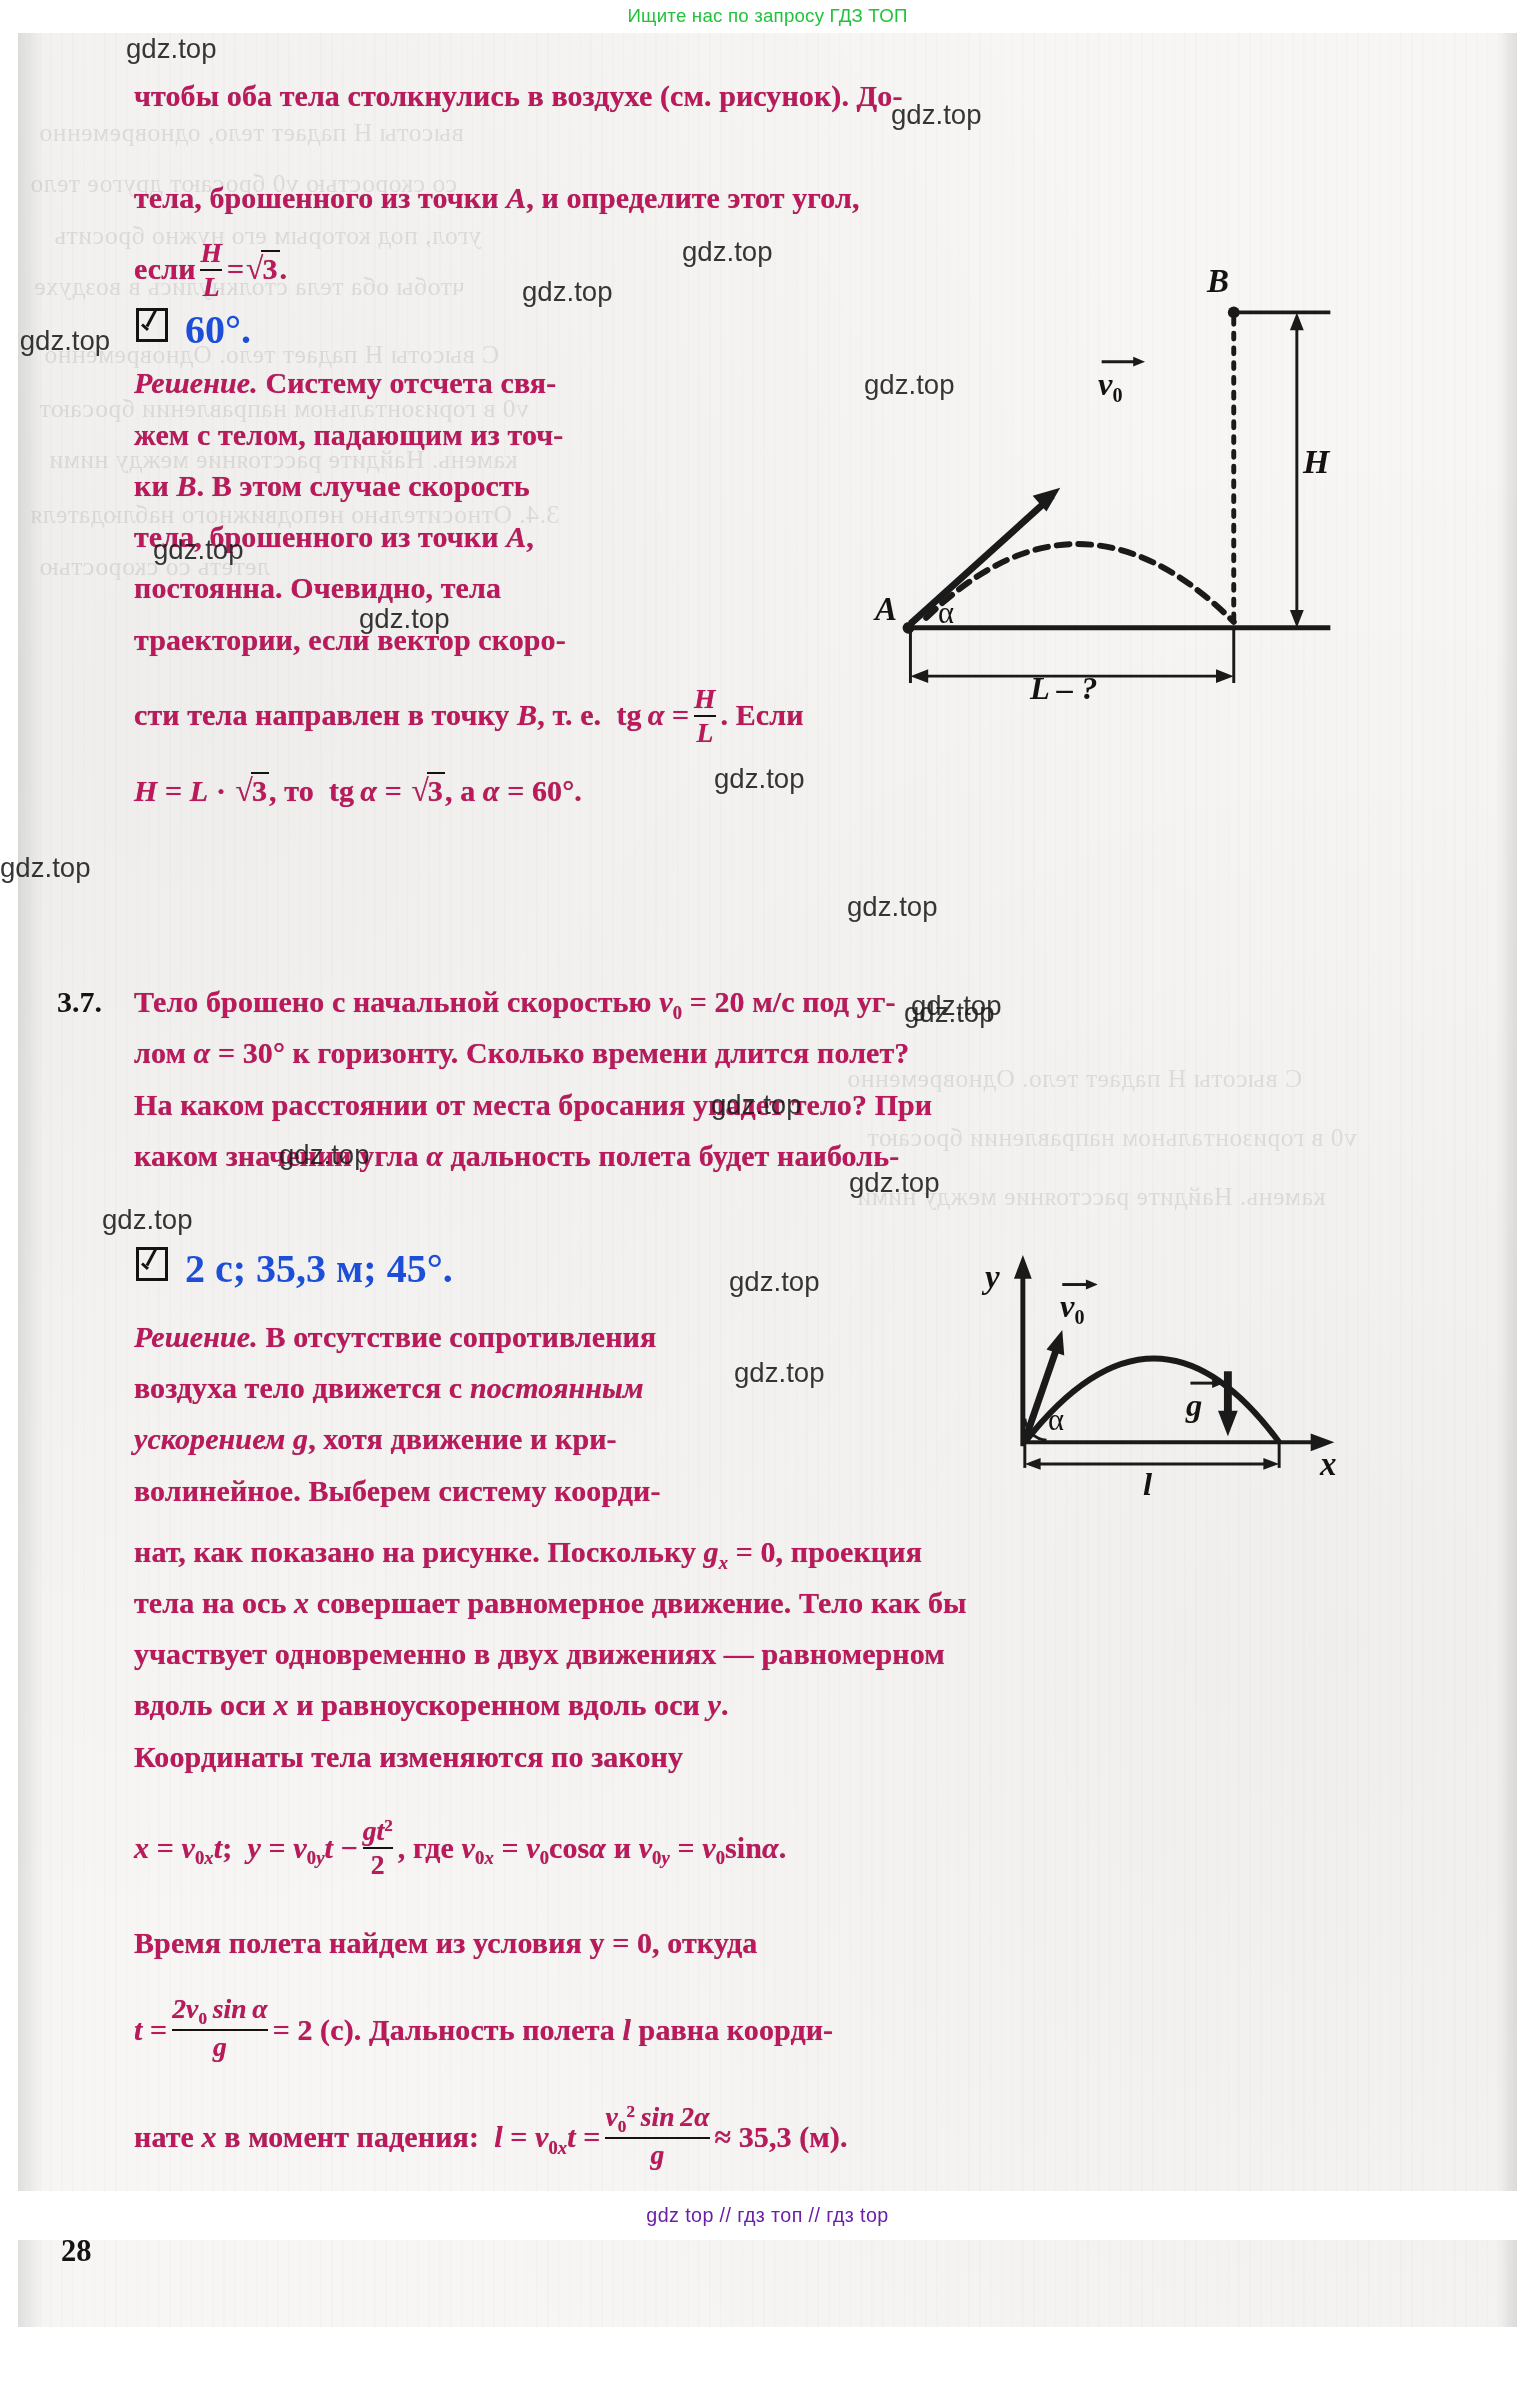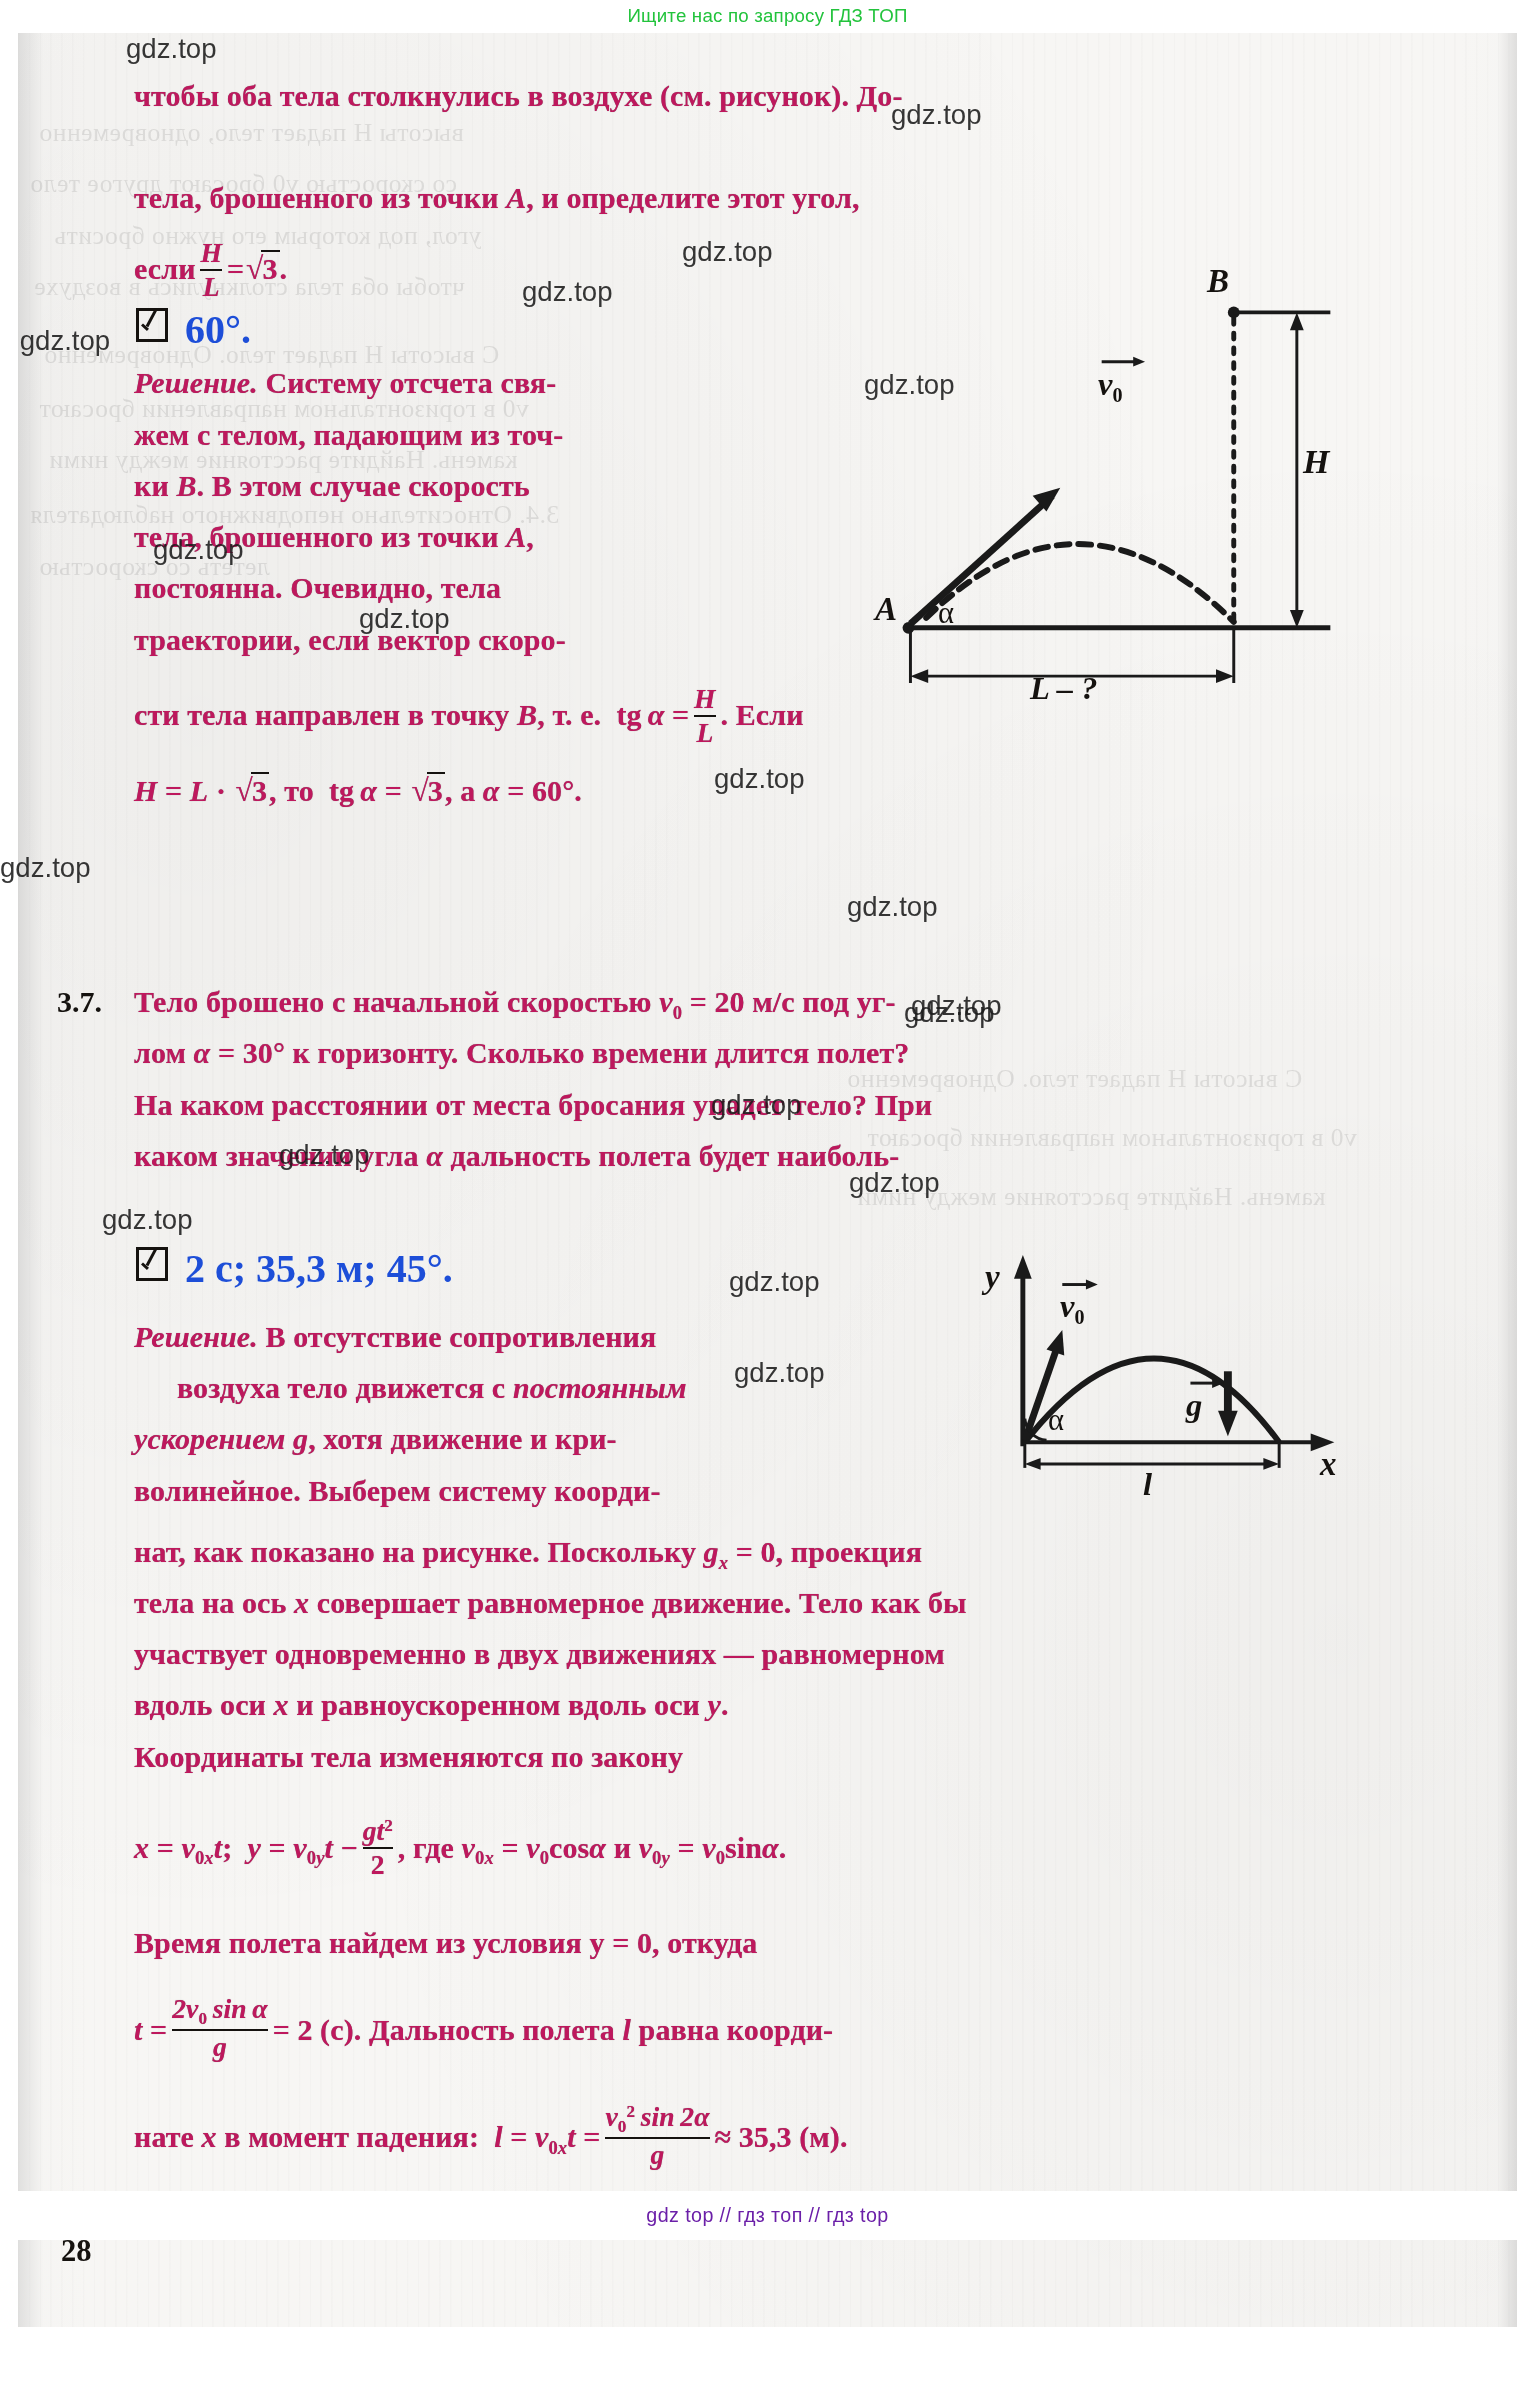--- a/index.html
+++ b/index.html
@@ -210,21 +210,21 @@
     <div class="probnum" style="left:57px;top:985px;">3.7.</div>
     <div class="line" style="left:134px;top:985px;">Тело брошено с начальной скоростью <span class="it">v</span><span class="sub">0</span> = 20 м/с под уг-</div>
     <div class="line" style="left:134px;top:1036px;">лом <span class="it">α</span> = 30° к горизонту. Сколько времени длится полет?</div>
     <div class="line" style="left:134px;top:1088px;">На каком расстоянии от места бросания упадет тело? При</div>
     <div class="line" style="left:134px;top:1139px;">каком значении угла <span class="it">α</span> дальность полета будет наиболь-</div>
 
     <div class="ansbox" style="left:136px;top:1247px;"></div>
     <div class="ansval" style="left:185px;top:1245px;">2 с; 35,3 м; 45°.</div>
 
     <div class="line" style="left:134px;top:1320px;"><span class="ital">Решение.</span> <span>В отсутствие сопротивления</span></div>
-    <div class="line" style="left:134px;top:1371px;margin-left:43px;">воздуха тело движется с <span class="ital">постоянным</span></div>
+    <div class="line" style="left:134px;top:1371px;">воздуха тело движется с <span class="ital">постоянным</span></div>
     <div class="line" style="left:134px;top:1422px;"><span class="ital">ускорением g</span>, хотя движение и кри-</div>
     <div class="line" style="left:134px;top:1474px;">волинейное. Выберем систему коорди-</div>
 
     <div class="line" style="left:134px;top:1535px;">нат, как показано на рисунке. Поскольку <span class="it">g</span><span class="sub"><span class="it">x</span></span> = 0, проекция</div>
     <div class="line" style="left:134px;top:1586px;">тела на ось <span class="it">x</span> совершает равномерное движение. Тело как бы</div>
     <div class="line" style="left:134px;top:1637px;">участвует одновременно в двух движениях — равномерном</div>
     <div class="line" style="left:134px;top:1688px;">вдоль оси <span class="it">x</span> и равноускоренном вдоль оси <span class="it">y</span>.</div>
     <div class="line" style="left:134px;top:1740px;">Координаты тела изменяются по закону</div>
 
     <div class="line" style="left:134px;top:1817px;">

